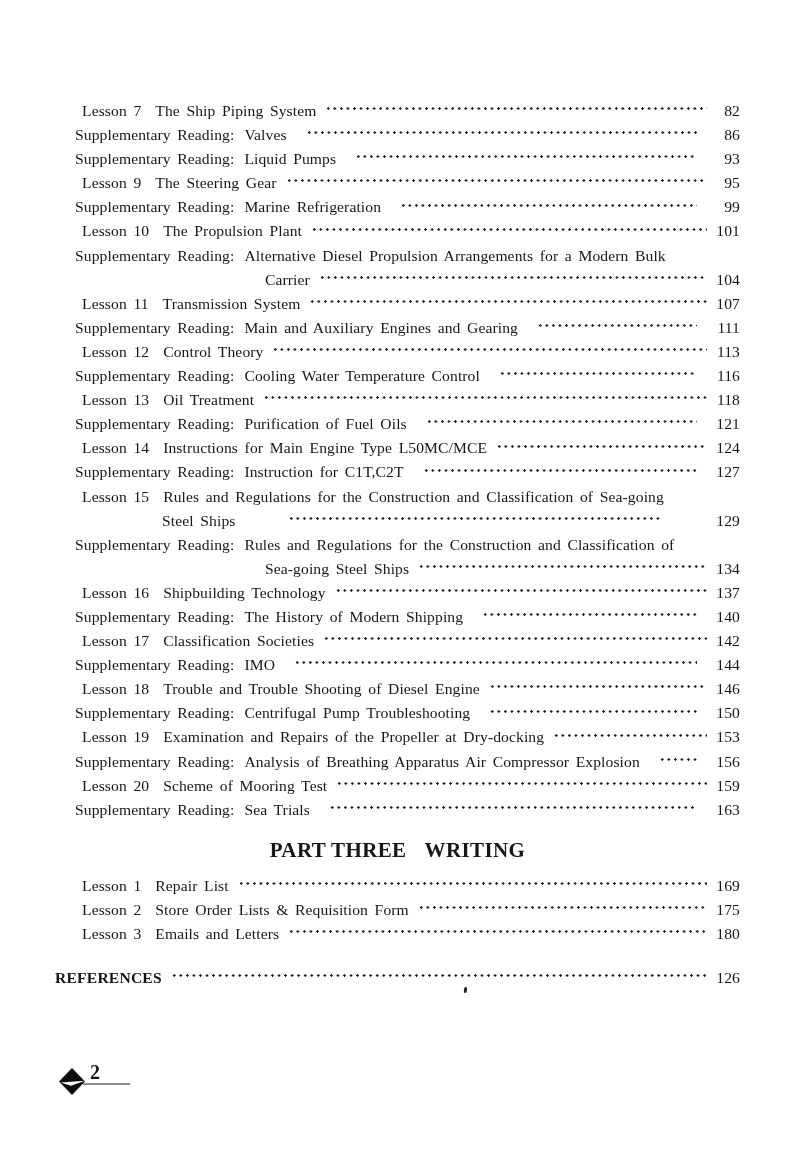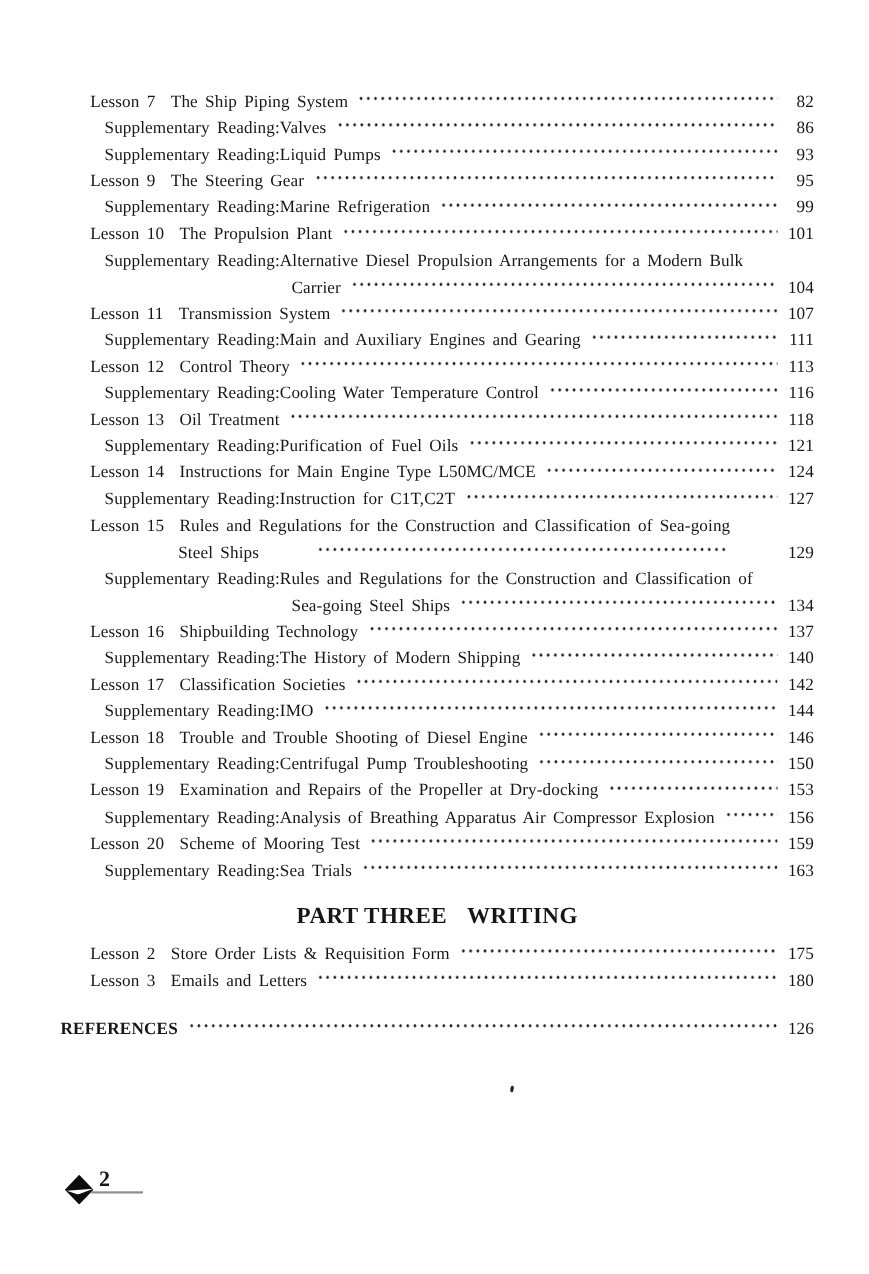--- a/index.html
+++ b/index.html
@@ -1,27 +1,27 @@
 <!DOCTYPE html>
 <html><head>
 <meta charset="utf-8">
 <style>
   html,body{margin:0;padding:0;}
   body{
     width:790px;height:1158px;position:relative;background:#ffffff;
     font-family:"Liberation Serif","DejaVu Serif",serif;color:#161616;
     overflow:hidden;
   }
-  .toc{position:absolute;left:55px;top:81px;width:685px;}
+  .toc{position:absolute;left:55px;top:99px;width:685px;}
   .row{
     display:flex;align-items:baseline;height:24.1px;line-height:24.1px;
     font-size:15.6px;letter-spacing:0.1px;word-spacing:2.6px;white-space:nowrap;
   }
   .indent-lesson{margin-left:27px;}
-  .indent-supp{margin-left:40px;}
+  .indent-supp{margin-left:20px;gap:10px;}
   .indent-cont-lesson{margin-left:107px;gap:44px;}
   .indent-cont-supp{margin-left:210px;}
   .lesson-label{display:inline-block;min-width:57px;margin-right:14px;flex-shrink:0;}
   .entry-title{flex-shrink:0;}
   .supp-prefix{flex-shrink:0;}
   .leader{flex:1 1 0;min-width:0;height:15px;margin:0 7px 0 9px;overflow:hidden;align-self:baseline;}
   .leader::before{
     content:'';display:block;height:3px;margin-top:6.2px;
     background-image:radial-gradient(circle,#1a1a1a 1.12px,rgba(0,0,0,0) 1.4px);
     background-size:6.55px 3px;background-repeat:repeat-x;
@@ -222,20 +222,26 @@
         <span class="page">163</span>
       </div>
     </div>
 
   <div class="part-heading">
     <span>PART THREE</span><span class="heading-title">WRITING</span>
   </div>
 
   <div id="part-three-list">
       <div class="row indent-lesson">
+        <span class="lesson-label">Lesson 1</span>
+        <span class="entry-title">Repair List</span>
+        <span class="leader"></span>
+        <span class="page">169</span>
+      </div>
+      <div class="row indent-lesson">
         <span class="lesson-label">Lesson 2</span>
         <span class="entry-title">Store Order Lists &amp; Requisition Form</span>
         <span class="leader"></span>
         <span class="page">175</span>
       </div>
       <div class="row indent-lesson">
         <span class="lesson-label">Lesson 3</span>
         <span class="entry-title">Emails and Letters</span>
         <span class="leader"></span>
         <span class="page">180</span>

